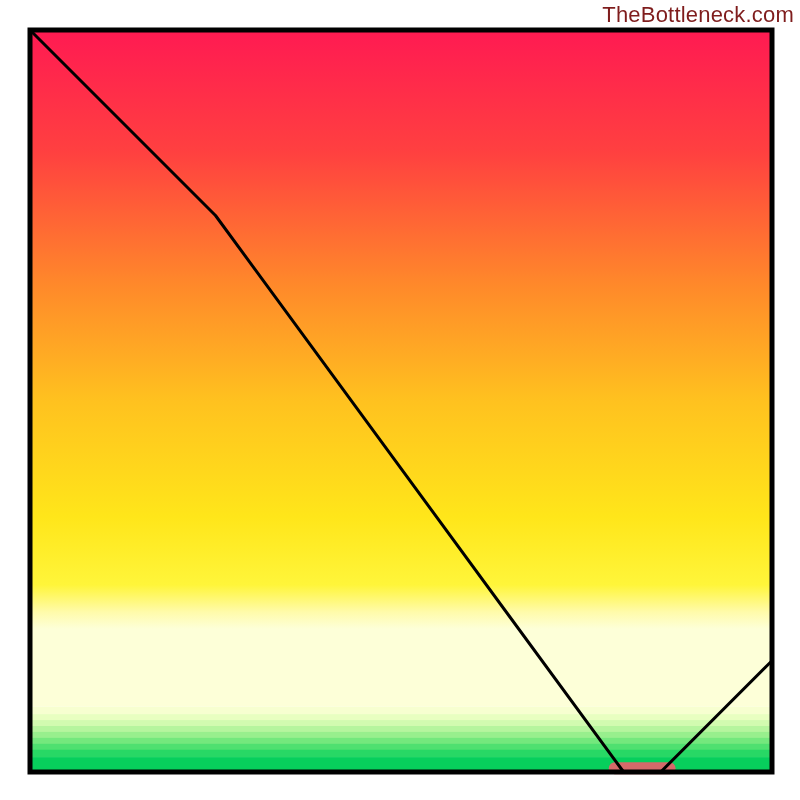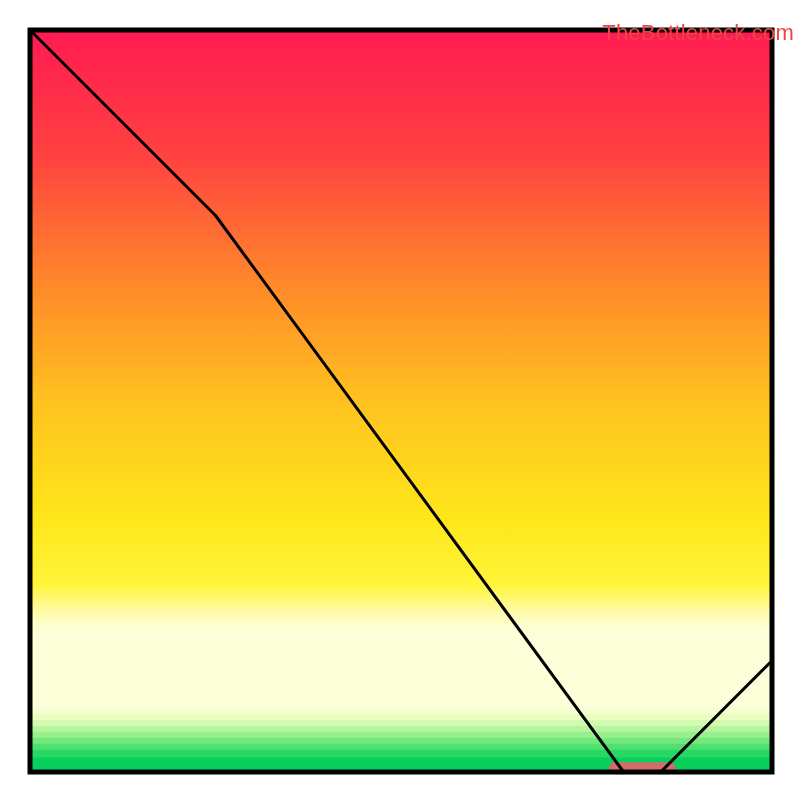--- a/index.html
+++ b/index.html
@@ -11,24 +11,24 @@
     background: #fff;
     font-family: Arial, Helvetica, sans-serif;
   }
   .chart-wrap {
     position: relative;
     width: 800px;
     height: 800px;
   }
   .watermark {
     position: absolute;
-    top: 20px;
+    top: 2px;
     right: 6px;
     font-size: 22px;
-    color: #ef4444;
+    color: #7f1d1d;
     font-weight: 400;
     letter-spacing: 0.2px;
   }
   svg {
     display: block;
   }
 </style>
 </head>
 <body>
 

